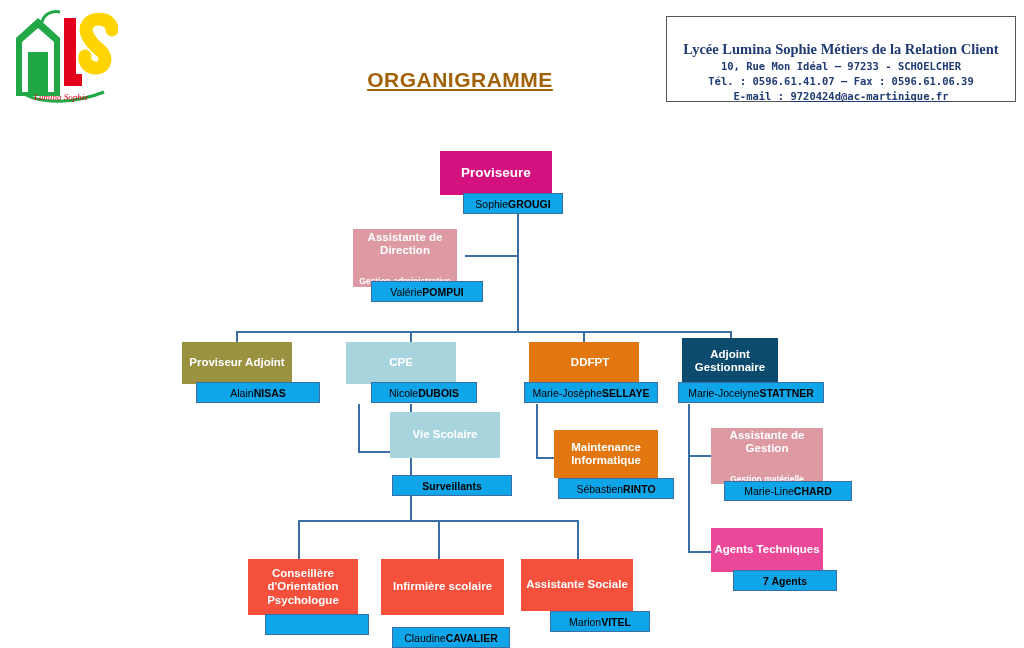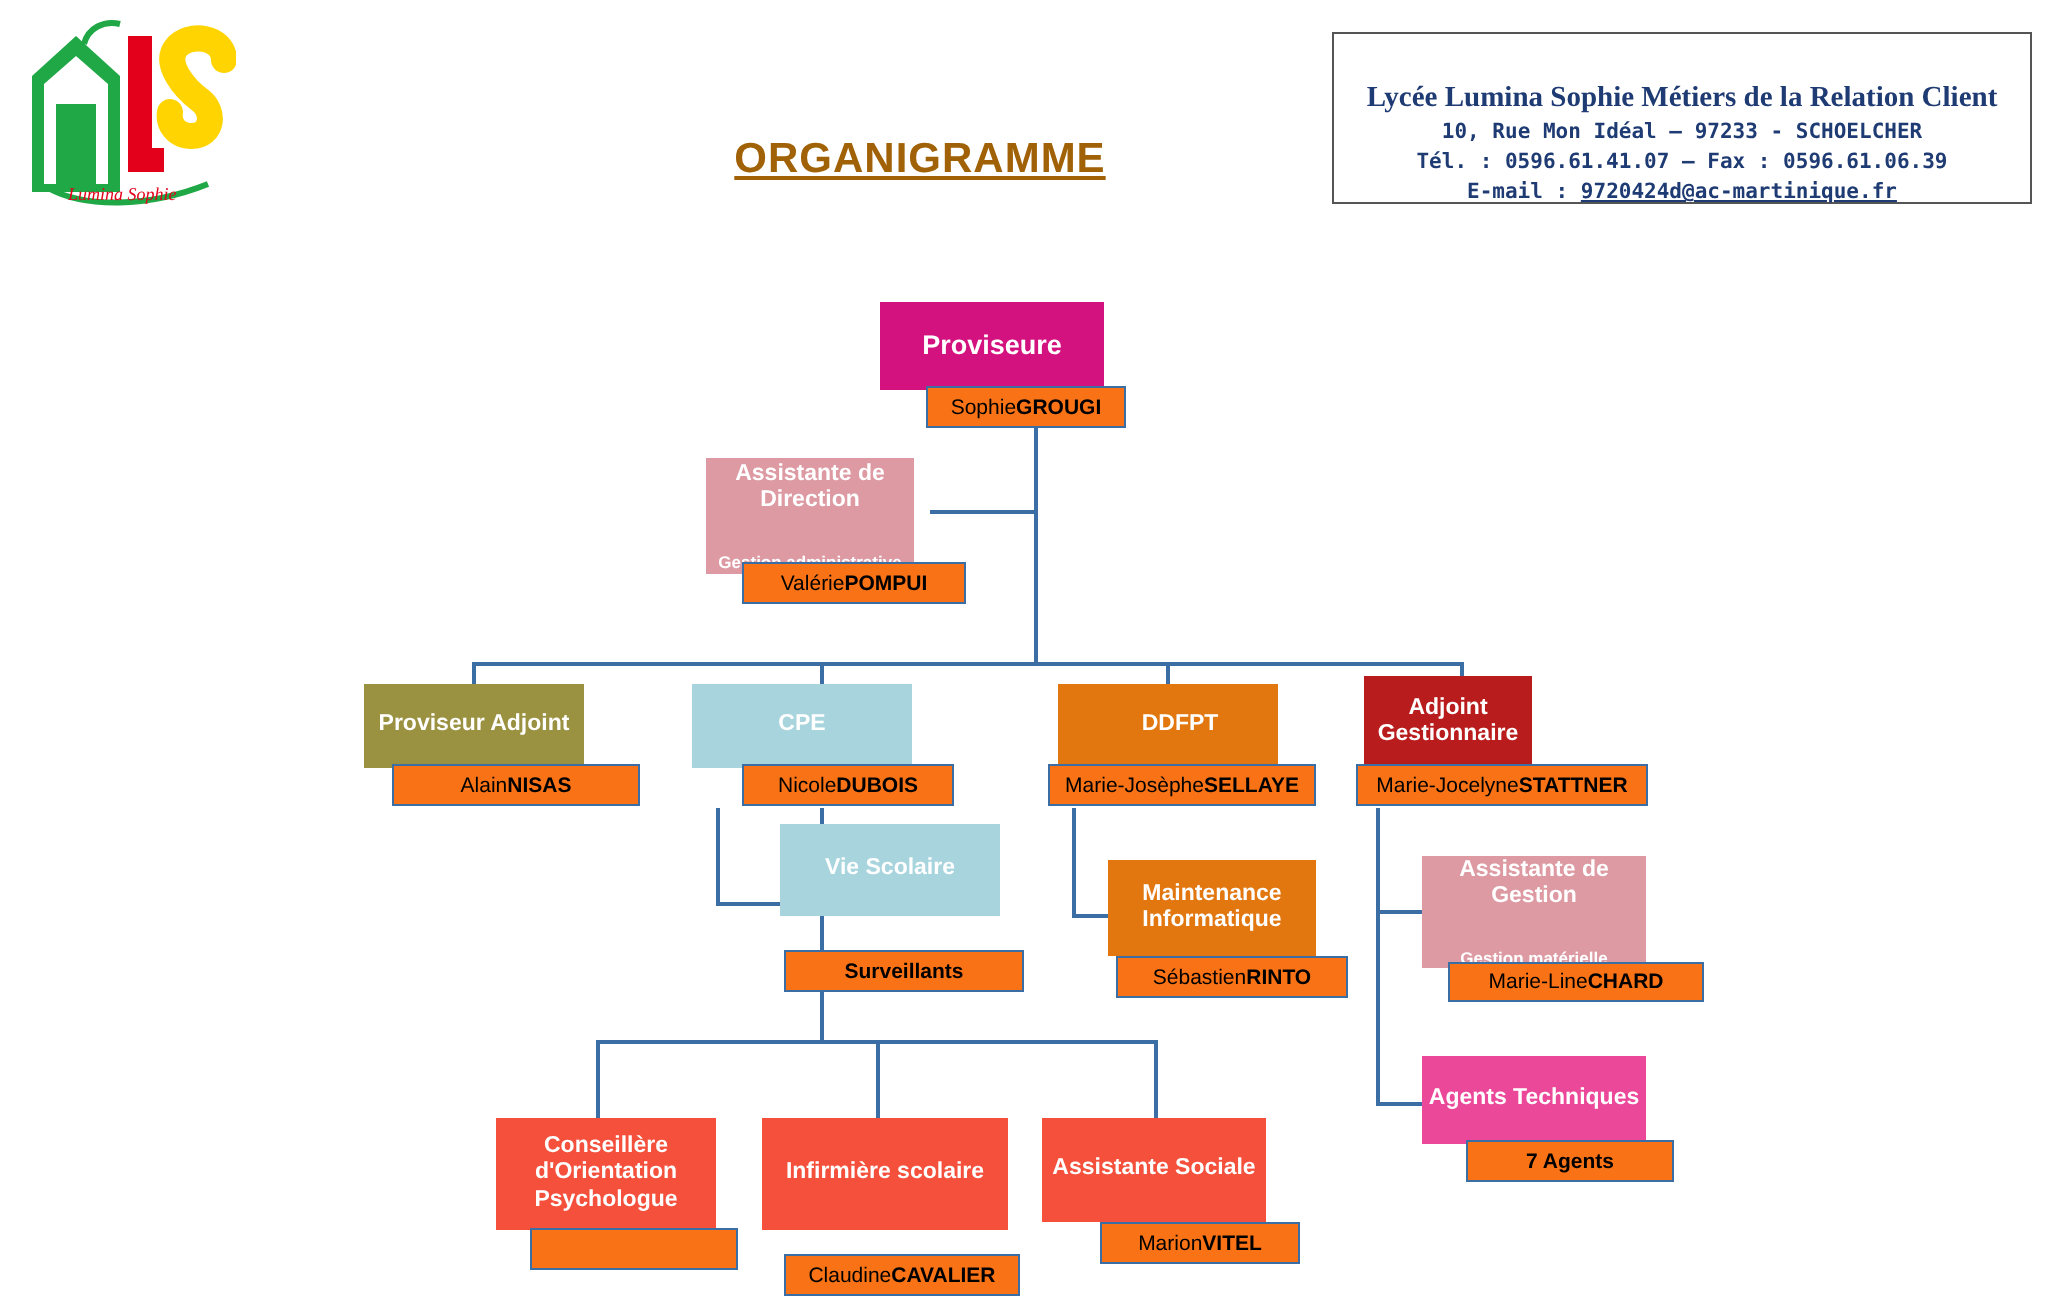--- a/index.html
+++ b/index.html
@@ -101,21 +101,21 @@
   }
   .node .sub {
     font-weight: bold;
     font-size: 8.5px;
     margin-top: 18px;
     line-height: 10px;
   }
   .namebox {
     position: absolute;
     box-sizing: border-box;
-    background: #f97316;
+    background: #0ea5e9;
     border: 1px solid #3a6ea5;
     color: #000000;
     font-size: 10.5px;
     display: flex;
     align-items: center;
     justify-content: center;
     text-align: center;
     white-space: nowrap;
   }
   .namebox b { font-weight: bold; }
@@ -215,21 +215,21 @@
   </div>
 
   <div class="node" style="left:529px; top:342px; width:110px; height:42px; background:#e2760f;padding-left:15px;">
     <span>DDFPT</span>
   </div>
   <div class="namebox" style="left:524px; top:382px; width:134px; height:21px;">
     <span>Marie-Josèphe </span>
       <b>SELLAYE</b>
   </div>
 
-  <div class="node" style="left:682px; top:338px; width:84px; height:46px; background:#b91c1c;">
+  <div class="node" style="left:682px; top:338px; width:96px; height:46px; background:#0c4a6e;">
     <span>Adjoint Gestionnaire</span>
   </div>
   <div class="namebox" style="left:678px; top:382px; width:146px; height:21px;">
     <span>Marie-Jocelyne </span>
       <b>STATTNER</b>
   </div>
 
   <div class="node" style="left:390px; top:412px; width:110px; height:46px; background:#a7d4dd;">
     <span>Vie Scolaire</span>
   </div>

